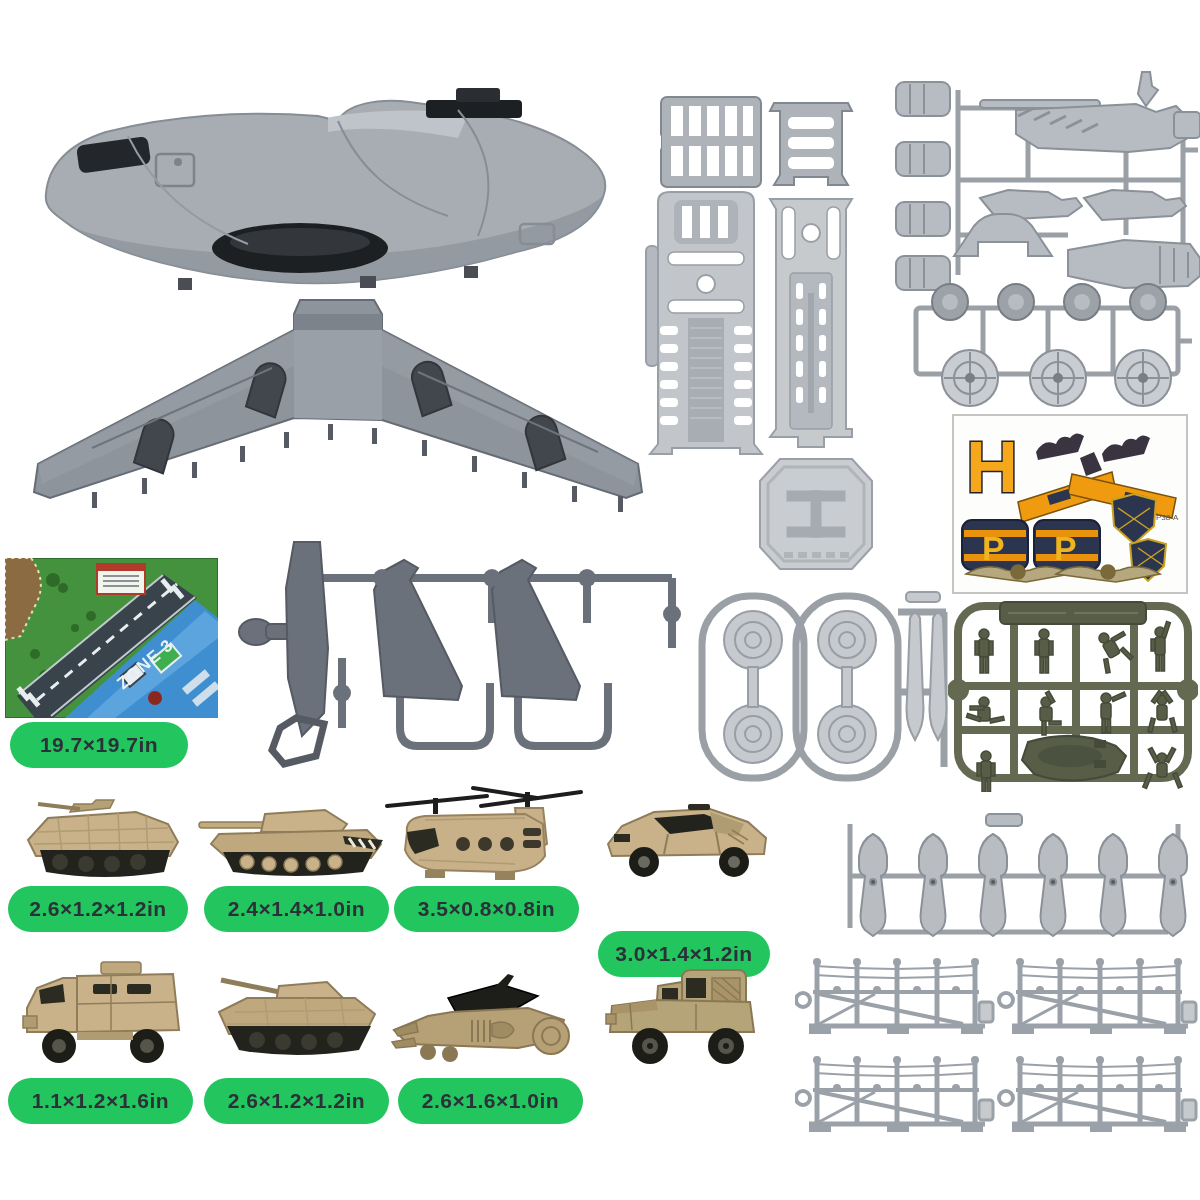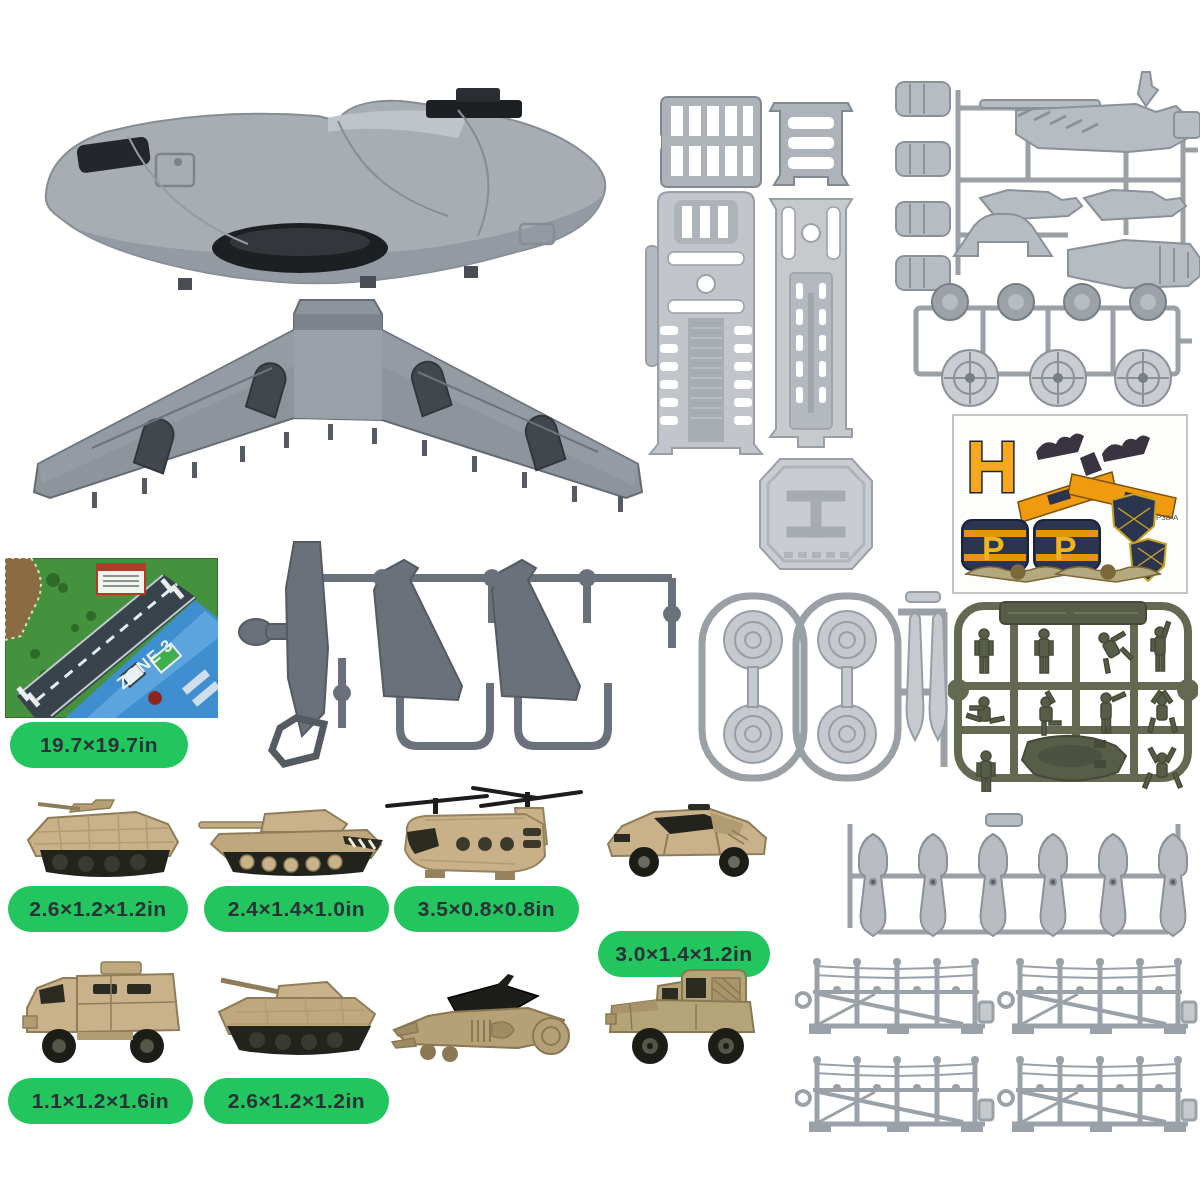--- a/index.html
+++ b/index.html
@@ -751,20 +751,21 @@
         <circle cx="126" cy="84" r="18" fill="#1d1d18"></circle>
           <circle cx="126" cy="84" r="8" fill="#55554a"></circle>
           <circle cx="126" cy="84" r="3" fill="#1d1d18"></circle>
       </g>
       <rect x="6" y="52" width="10" height="10" fill="#a89468" stroke="#8a7854" stroke-width="1.5"></rect>
     </svg>
   </div>
 
   <div class="size-pill" style="left:8px;top:1078px;min-width:185px;">1.1×1.2×1.6in</div>
   <div class="size-pill" style="left:204px;top:1078px;min-width:185px;">2.6×1.2×1.2in</div>
+  <div class="size-pill" style="left:398px;top:1078px;min-width:185px;">2.6×1.6×1.0in</div>
 
   <div class="part" style="left:795px;top:950px;">
     <svg width="404" height="196" viewBox="0 0 404 196">
       <defs>
         <g id="fence" stroke="#9ba1a8" fill="none">
           <circle cx="8" cy="50" r="7" stroke-width="4"></circle>
           <line x1="14" y1="76" x2="190" y2="76" stroke-width="5"></line>
           <g stroke-width="1.8">
             <path d="M20,16 q80,6 160,0"></path>
             <path d="M20,25 q80,6 160,0"></path>

